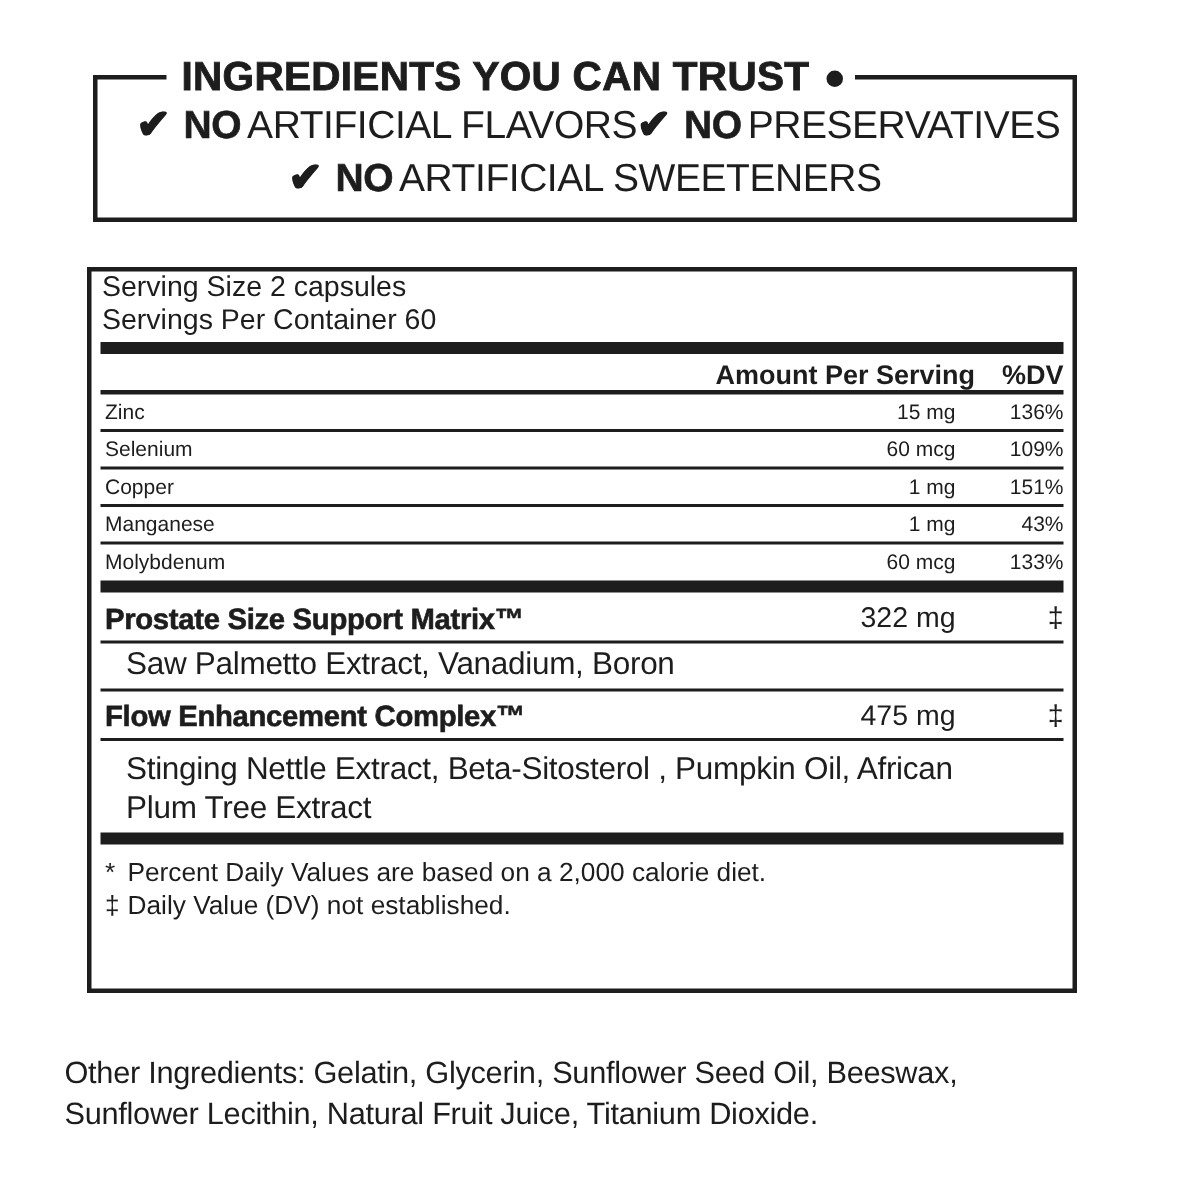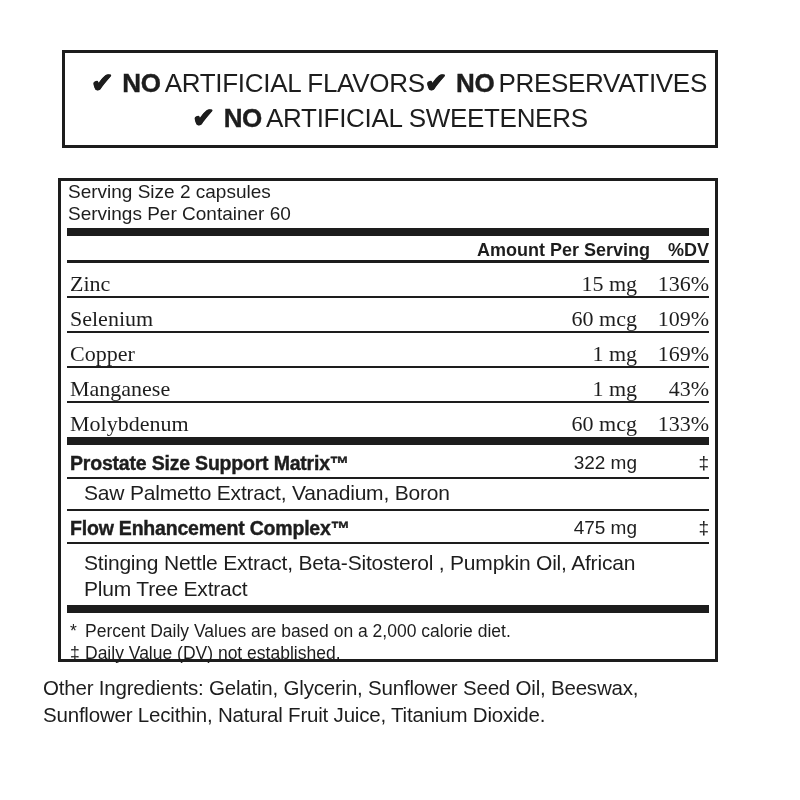--- a/index.html
+++ b/index.html
@@ -54,51 +54,55 @@
   .bar-1 { margin-top:3px; }
   .sf-cols {
     display:flex; align-items:flex-end;
     font-size:18px; font-weight:bold; line-height:20px;
     padding:4px 0 0 3px; border-bottom:3px solid #1d1d1d;
   }
   .col-name { flex:1; }
   .col-amount { width:160px; text-align:right; white-space:nowrap; }
   .col-dv { width:72px; text-align:right; white-space:nowrap; }
   .nutrient-row {
-    display:flex; font-size:22px; line-height:20px;
-    padding:11px 0 2px 3px; border-bottom:2px solid #1d1d1d;font-family:Liberation Serif, serif;
+    display:flex; font-size:14px; line-height:20px;
+    padding:1px 0 2px 3px; border-bottom:2px solid #1d1d1d;
   }
   .nutrient-row.last { border-bottom:none; padding-bottom:3px; }
   .blend-row {
     display:flex; align-items:flex-end; font-size:19.5px; line-height:22px;
     border-bottom:2px solid #1d1d1d;
     justify-content:space-between;
   }
   .blend-row .col-name { font-weight:bold; letter-spacing:-0.2px; -webkit-text-stroke:0.4px #1d1d1d; padding-left:3px; }
   .blend-row .col-amount, .blend-row .col-dv { font-weight:normal; font-size:19px; }
   .blend-row-1 { padding:7px 0 3px; }
   .blend-row-2 { padding:6px 0 3px; }
   .blend-ingredients { font-size:21px; letter-spacing:-0.2px; }
   .blend-ingredients-1 { padding:2px 0 4px 17px; line-height:24px; border-bottom:2px solid #1d1d1d; }
   .blend-ingredients-2 { padding:6px 0 3px 17px; line-height:26px; }
   .sf-footnotes { padding:7px 0 0 3px; font-size:17.5px; }
   .fn-line { display:flex; line-height:22px; }
   .fn-symbol { width:15px; flex:0 0 auto; }
 
   
   .other-ingredients {
-    position:absolute; left:43px; top:674px; width:720px;
+    position:absolute; left:43px; top:702px; width:720px;
     font-size:20.5px; line-height:27px; letter-spacing:-0.2px;
   }
   .block-line { display:block; }
 </style>
 </head>
 <body>
 
 <div class="trust-box">
+  <div class="trust-legend">
+    <span class="trust-title">INGREDIENTS YOU CAN TRUST</span>
+    <span class="trust-dot"></span>
+  </div>
   <div class="trust-rows">
     <div class="trust-row-1">
       <span class="trust-item">
         <span class="check">✔</span><span class="no-word">NO</span><span>ARTIFICIAL FLAVORS</span>
       </span>
       <span class="trust-item">
         <span class="check">✔</span><span class="no-word">NO</span><span>PRESERVATIVES</span>
       </span>
     </div>
     <div class="trust-row-2">
@@ -129,21 +133,21 @@
       <span class="col-dv">136%</span>
     </div>
     <div class="nutrient-row">
       <span class="col-name">Selenium</span>
       <span class="col-amount">60 mcg</span>
       <span class="col-dv">109%</span>
     </div>
     <div class="nutrient-row">
       <span class="col-name">Copper</span>
       <span class="col-amount">1 mg</span>
-      <span class="col-dv">169%</span>
+      <span class="col-dv">151%</span>
     </div>
     <div class="nutrient-row">
       <span class="col-name">Manganese</span>
       <span class="col-amount">1 mg</span>
       <span class="col-dv">43%</span>
     </div>
     <div class="nutrient-row last">
       <span class="col-name">Molybdenum</span>
       <span class="col-amount">60 mcg</span>
       <span class="col-dv">133%</span>

